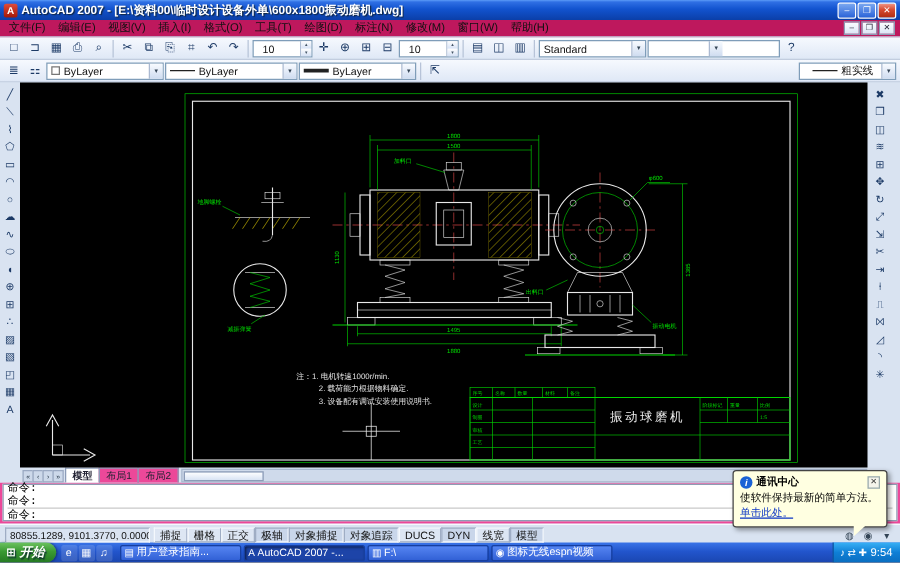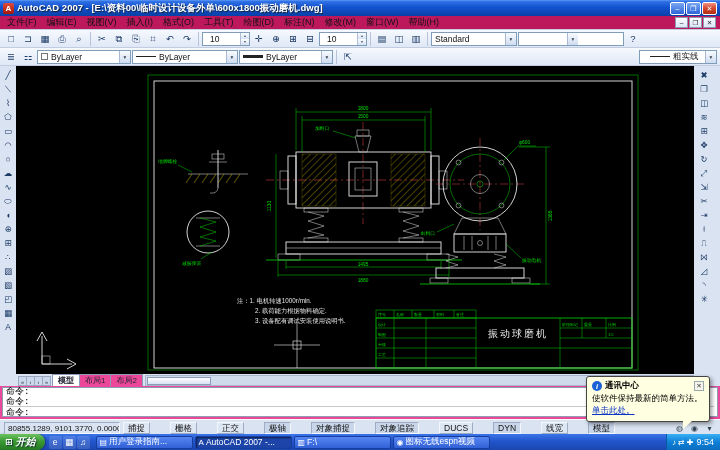--- a/index.html
+++ b/index.html
@@ -50,21 +50,21 @@
 .hscroll{flex:1;height:11px;margin-left:3px;background:#cfdaeb;border:1px solid #a8b6cd;display:flex;align-items:center}
 .sc-thumb{width:64px;height:8px;margin-left:1px;background:linear-gradient(#fdfeff,#d8e3f4);border:1px solid #8c9cb8}
 
 .cmdwin{height:33px;background:#ec4899;padding:1px 2px 2px}
 .cmd-inner{height:100%;background:#fff;border:1px solid #8e9cb4;font-family:"DejaVu Sans Mono","Liberation Mono",monospace;font-size:9px;color:#000;padding:0 3px;display:flex;flex-direction:column;justify-content:flex-end}
 .cmd-line{height:10px;line-height:10px;white-space:nowrap}
 .cmd-line.prompt{border-top:1px solid #c9c9c9}
 
 .statusbar{height:15px;background:#d9e3f1;border-top:1px solid #f6f9fe;display:flex;align-items:flex-end;padding:0 4px;gap:3px;font-size:8.5px}
 .coords{width:116px;border:1px solid;border-color:#9fadc4 #f4f8fd #f4f8fd #9fadc4;padding:0 3px;height:12px;line-height:11px;font-size:8px;white-space:nowrap;overflow:hidden}
-.toggles{display:flex;gap:20px}
+.toggles{display:flex;gap:0}
 .tg{height:12px;line-height:11px;padding:0 4px;border:1px solid;border-color:#f4f8fd #9fadc4 #9fadc4 #f4f8fd;background:#dde6f3;white-space:nowrap}
 .tg.on{border-color:#9fadc4 #f4f8fd #f4f8fd #9fadc4;background:#c9d6ea}
 .status-right{margin-left:auto;display:flex;gap:2px;align-items:center}
 .sic{width:13px;height:12px;font-size:8px;display:flex;align-items:center;justify-content:center;color:#345}
 
 .taskbar{height:16px;background:linear-gradient(#3a74e8,#2255cc 45%,#1a46b0);display:flex;align-items:center;color:#fff}
 .start{height:16px;display:flex;align-items:center;gap:3px;padding:0 9px 0 5px;background:linear-gradient(#6cc25f,#3a9a33 45%,#257a23);border-radius:0 8px 8px 0;box-shadow:1px 0 2px rgba(0,0,0,.4);font-size:10px;font-weight:bold;font-style:italic;text-shadow:1px 1px 1px #133;flex:0 0 auto}
 .s-flag{font-size:9px;font-style:normal}
 .quick-launch{display:flex;gap:1px;padding:0 4px;align-items:center;flex:0 0 auto}
 .ql-i{width:13px;height:13px;font-size:8.5px;display:flex;align-items:center;justify-content:center;background:rgba(255,255,255,.14);border-radius:2px}

